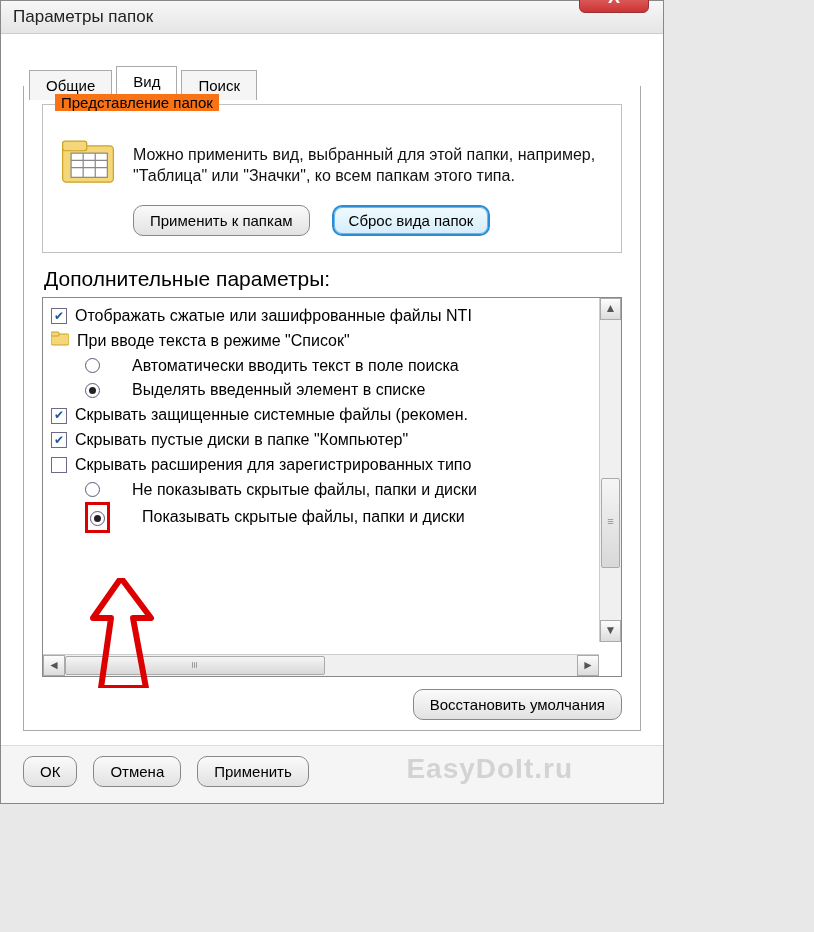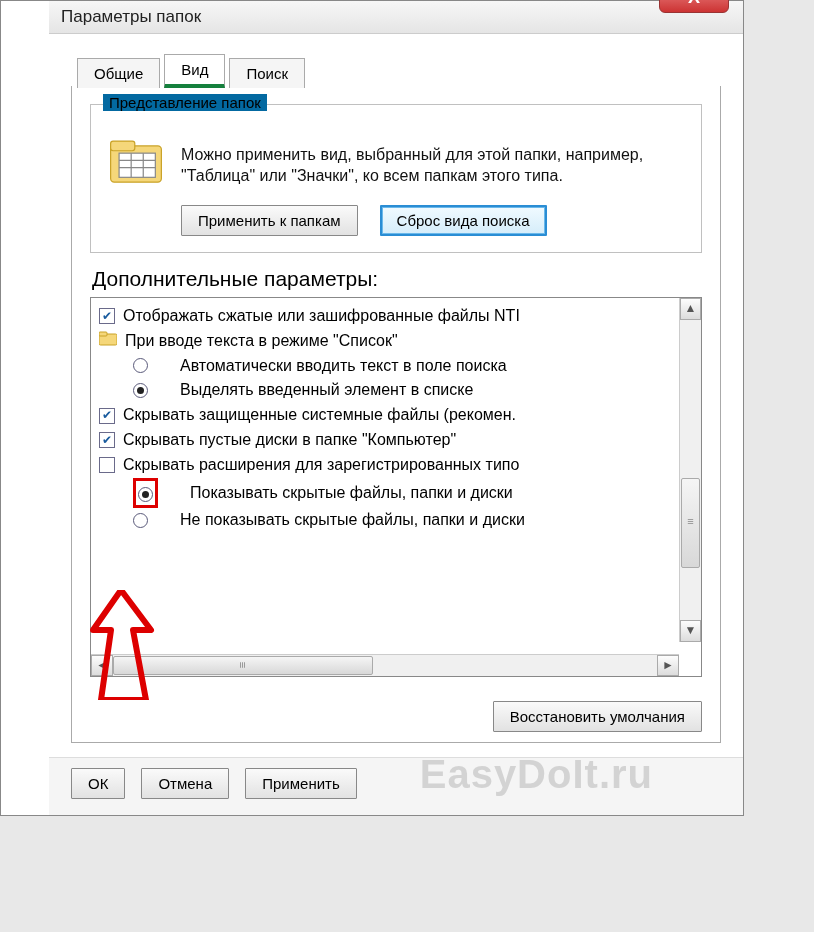--- a/index.html
+++ b/index.html
@@ -10,24 +10,23 @@
     font-size: 15px;
     background: #e8e8e8;
     width: 814px;
     height: 932px;
     overflow: hidden;
     position: relative;
   }
   .window {
     background: #fff;
     border: 1px solid #888;
-    width: 744px;
+    width: 664px;
     margin: 0;
     position: relative;
-    padding-left: 48px;
   }
   .titlebar {
     background: linear-gradient(#f7f7f7, #e5e5e5);
     padding: 6px 12px;
     font-size: 17px;
     color: #222;
     border-bottom: 1px solid #ccc;
     position: relative;
   }
   .close-btn {
@@ -57,21 +56,21 @@
     gap: 4px;
     padding-left: 6px;
   }
   .tab {
     border: 1px solid #aaa;
     border-bottom: none;
     background: #f5f5f5;
     padding: 6px 16px;
     font-size: 15px;
     position: relative;
-    top: 2px;
+    top: 14px;
     cursor: pointer;
   }
   .tab.active {
     background: #fff;
     border-bottom: 4px solid #15803d;
     font-weight: normal;
   }
   .tab-body {
     border: 1px solid #aaa;
     border-top: none;
@@ -81,21 +80,21 @@
   .groupbox {
     border: 1px solid #c0c0c0;
     padding: 20px 16px 16px 16px;
     position: relative;
     margin-bottom: 14px;
   }
   .groupbox-label {
     position: absolute;
     top: -11px;
     left: 12px;
-    background: #0369a1;
+    background: #f97316;
     padding: 0 6px;
     font-size: 15px;
   }
   .folder-view-row {
     display: flex;
     gap: 16px;
     align-items: flex-end;
   }
   .folder-icon-lg {
     width: 58px;
@@ -113,21 +112,21 @@
     gap: 22px;
     margin-top: 18px;
     margin-left: 74px;
   }
   button.winbtn {
     font-family: inherit;
     font-size: 15px;
     padding: 6px 16px;
     background: linear-gradient(#fafafa, #e2e2e2);
     border: 1px solid #888;
-    border-radius: 1px;
+    border-radius: 10px;
     cursor: pointer;
   }
   button.winbtn.focus {
     border: 2px solid #2a8dd4;
     box-shadow: 0 0 0 1px #6ab8ea inset;
     padding: 5px 15px;
     background: linear-gradient(#f0faff, #d5edfa);
   }
   .section-label {
     font-size: 21px;
@@ -248,35 +247,35 @@
     border: 1px solid #aaa;
     border-radius: 2px;
   }
   .hscroll .thumb::after {
     content:"≡"; position:absolute; left:50%; transform: translateX(-50%) rotate(90deg);
     color:#888; font-size:11px; top:2px;
   }
   .restore-row {
     display: flex;
     justify-content: flex-end;
-    margin-top: 24px;
+    margin-top: 12px;
   }
   .bottom-buttons {
     display: flex;
     justify-content: flex-start;
     gap: 16px;
     padding: 10px 22px 16px 22px;
     background: #f5f5f5;
     border-top: 1px solid #ddd;
   }
   .watermark {
     position: absolute;
     right: 90px;
     bottom: 18px;
-    font-size: 40px;
+    font-size: 28px;
     font-weight: bold;
     color: rgba(150,150,150,0.35);
     letter-spacing: 1px;
     font-family: Arial, sans-serif;
     pointer-events: none;
   }
   .red-arrow {
     position: absolute;
     left: 80px;
     bottom: 115px;
@@ -316,21 +315,21 @@
             <rect x="10" y="20" width="30" height="20" fill="#fff" stroke="#888"></rect>
             <line x1="10" y1="26" x2="40" y2="26" stroke="#888"></line>
             <line x1="10" y1="32" x2="40" y2="32" stroke="#888"></line>
             <line x1="20" y1="20" x2="20" y2="40" stroke="#888"></line>
             <line x1="30" y1="20" x2="30" y2="40" stroke="#888"></line>
           </svg>
           <div class="fv-text">Можно применить вид, выбранный для этой папки, например, "Таблица" или "Значки", ко всем папкам этого типа.</div>
         </div>
         <div class="fv-buttons">
           <button class="winbtn"><span>Применить к папкам</span></button>
-          <button class="winbtn focus"><span>Сброс вида поиска</span></button>
+          <button class="winbtn focus"><span>Сброс вида папок</span></button>
         </div>
       </div>
 
       <div class="section-label">Дополнительные параметры:</div>
 
       <div class="listbox">
         <div class="listbox-inner" id="list-inner">
             <div class="lv-item">
               <span class="lv-check">✔</span>
               <span>Отображать сжатые или зашифрованные файлы NTI</span>
@@ -356,26 +355,26 @@
             </div>
             <div class="lv-item">
               <span class="lv-check">✔</span>
               <span>Скрывать пустые диски в папке "Компьютер"</span>
             </div>
             <div class="lv-item">
               <span class="lv-check unchecked">✔</span>
               <span>Скрывать расширения для зарегистрированных типо</span>
             </div>
             <div class="lv-item lv-indent1">
+              <span class="lv-radio"></span>
+              <span>Не показывать скрытые файлы, папки и диски</span>
+            </div>
+            <div class="lv-item lv-indent1">
               <span class="highlight-box"><span class="lv-radio on"></span></span>
               <span>Показывать скрытые файлы, папки и диски</span>
-            </div>
-            <div class="lv-item lv-indent1">
-              <span class="lv-radio"></span>
-              <span>Не показывать скрытые файлы, папки и диски</span>
             </div>
           </div>
         <div class="vscroll">
           <div class="arrow">▲</div>
           <div class="thumb"></div>
           <div class="arrow" style="position:absolute;bottom:0;left:0;right:0">▼</div>
         </div>
         <div class="hscroll" style="position:absolute;left:0;right:22px;bottom:0">
           <div class="arrow">◄</div>
           <div class="track">

